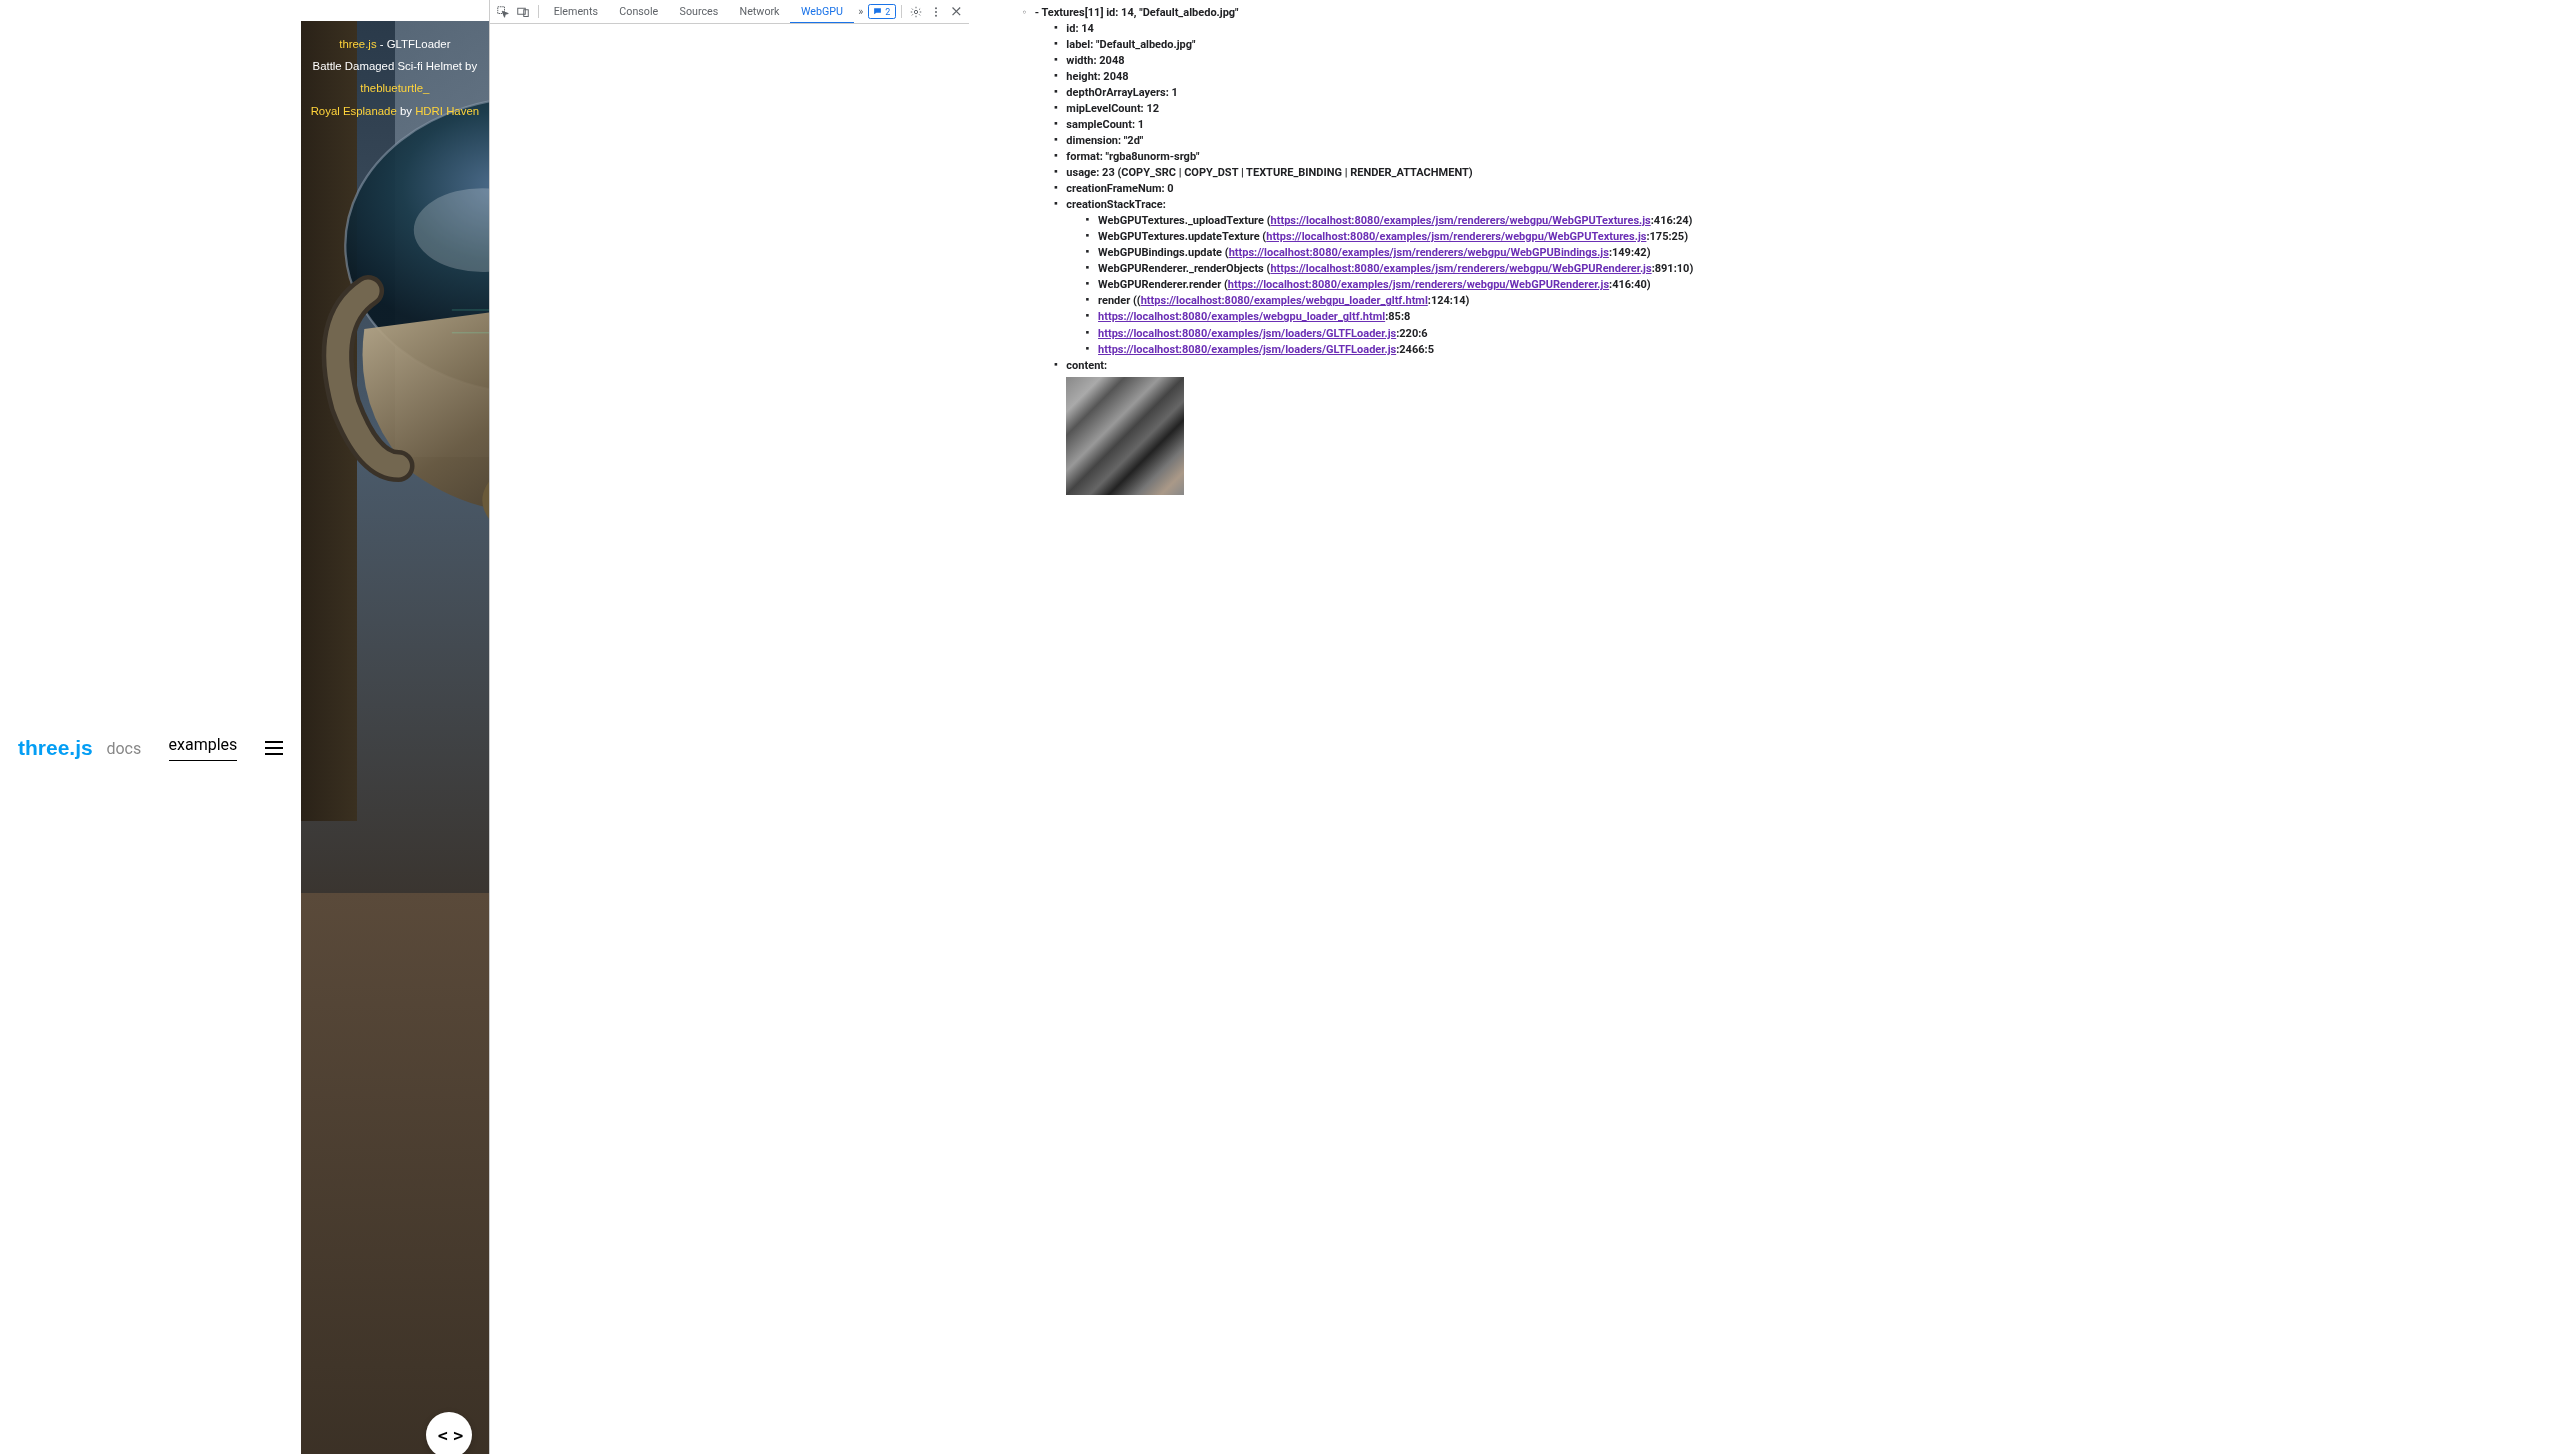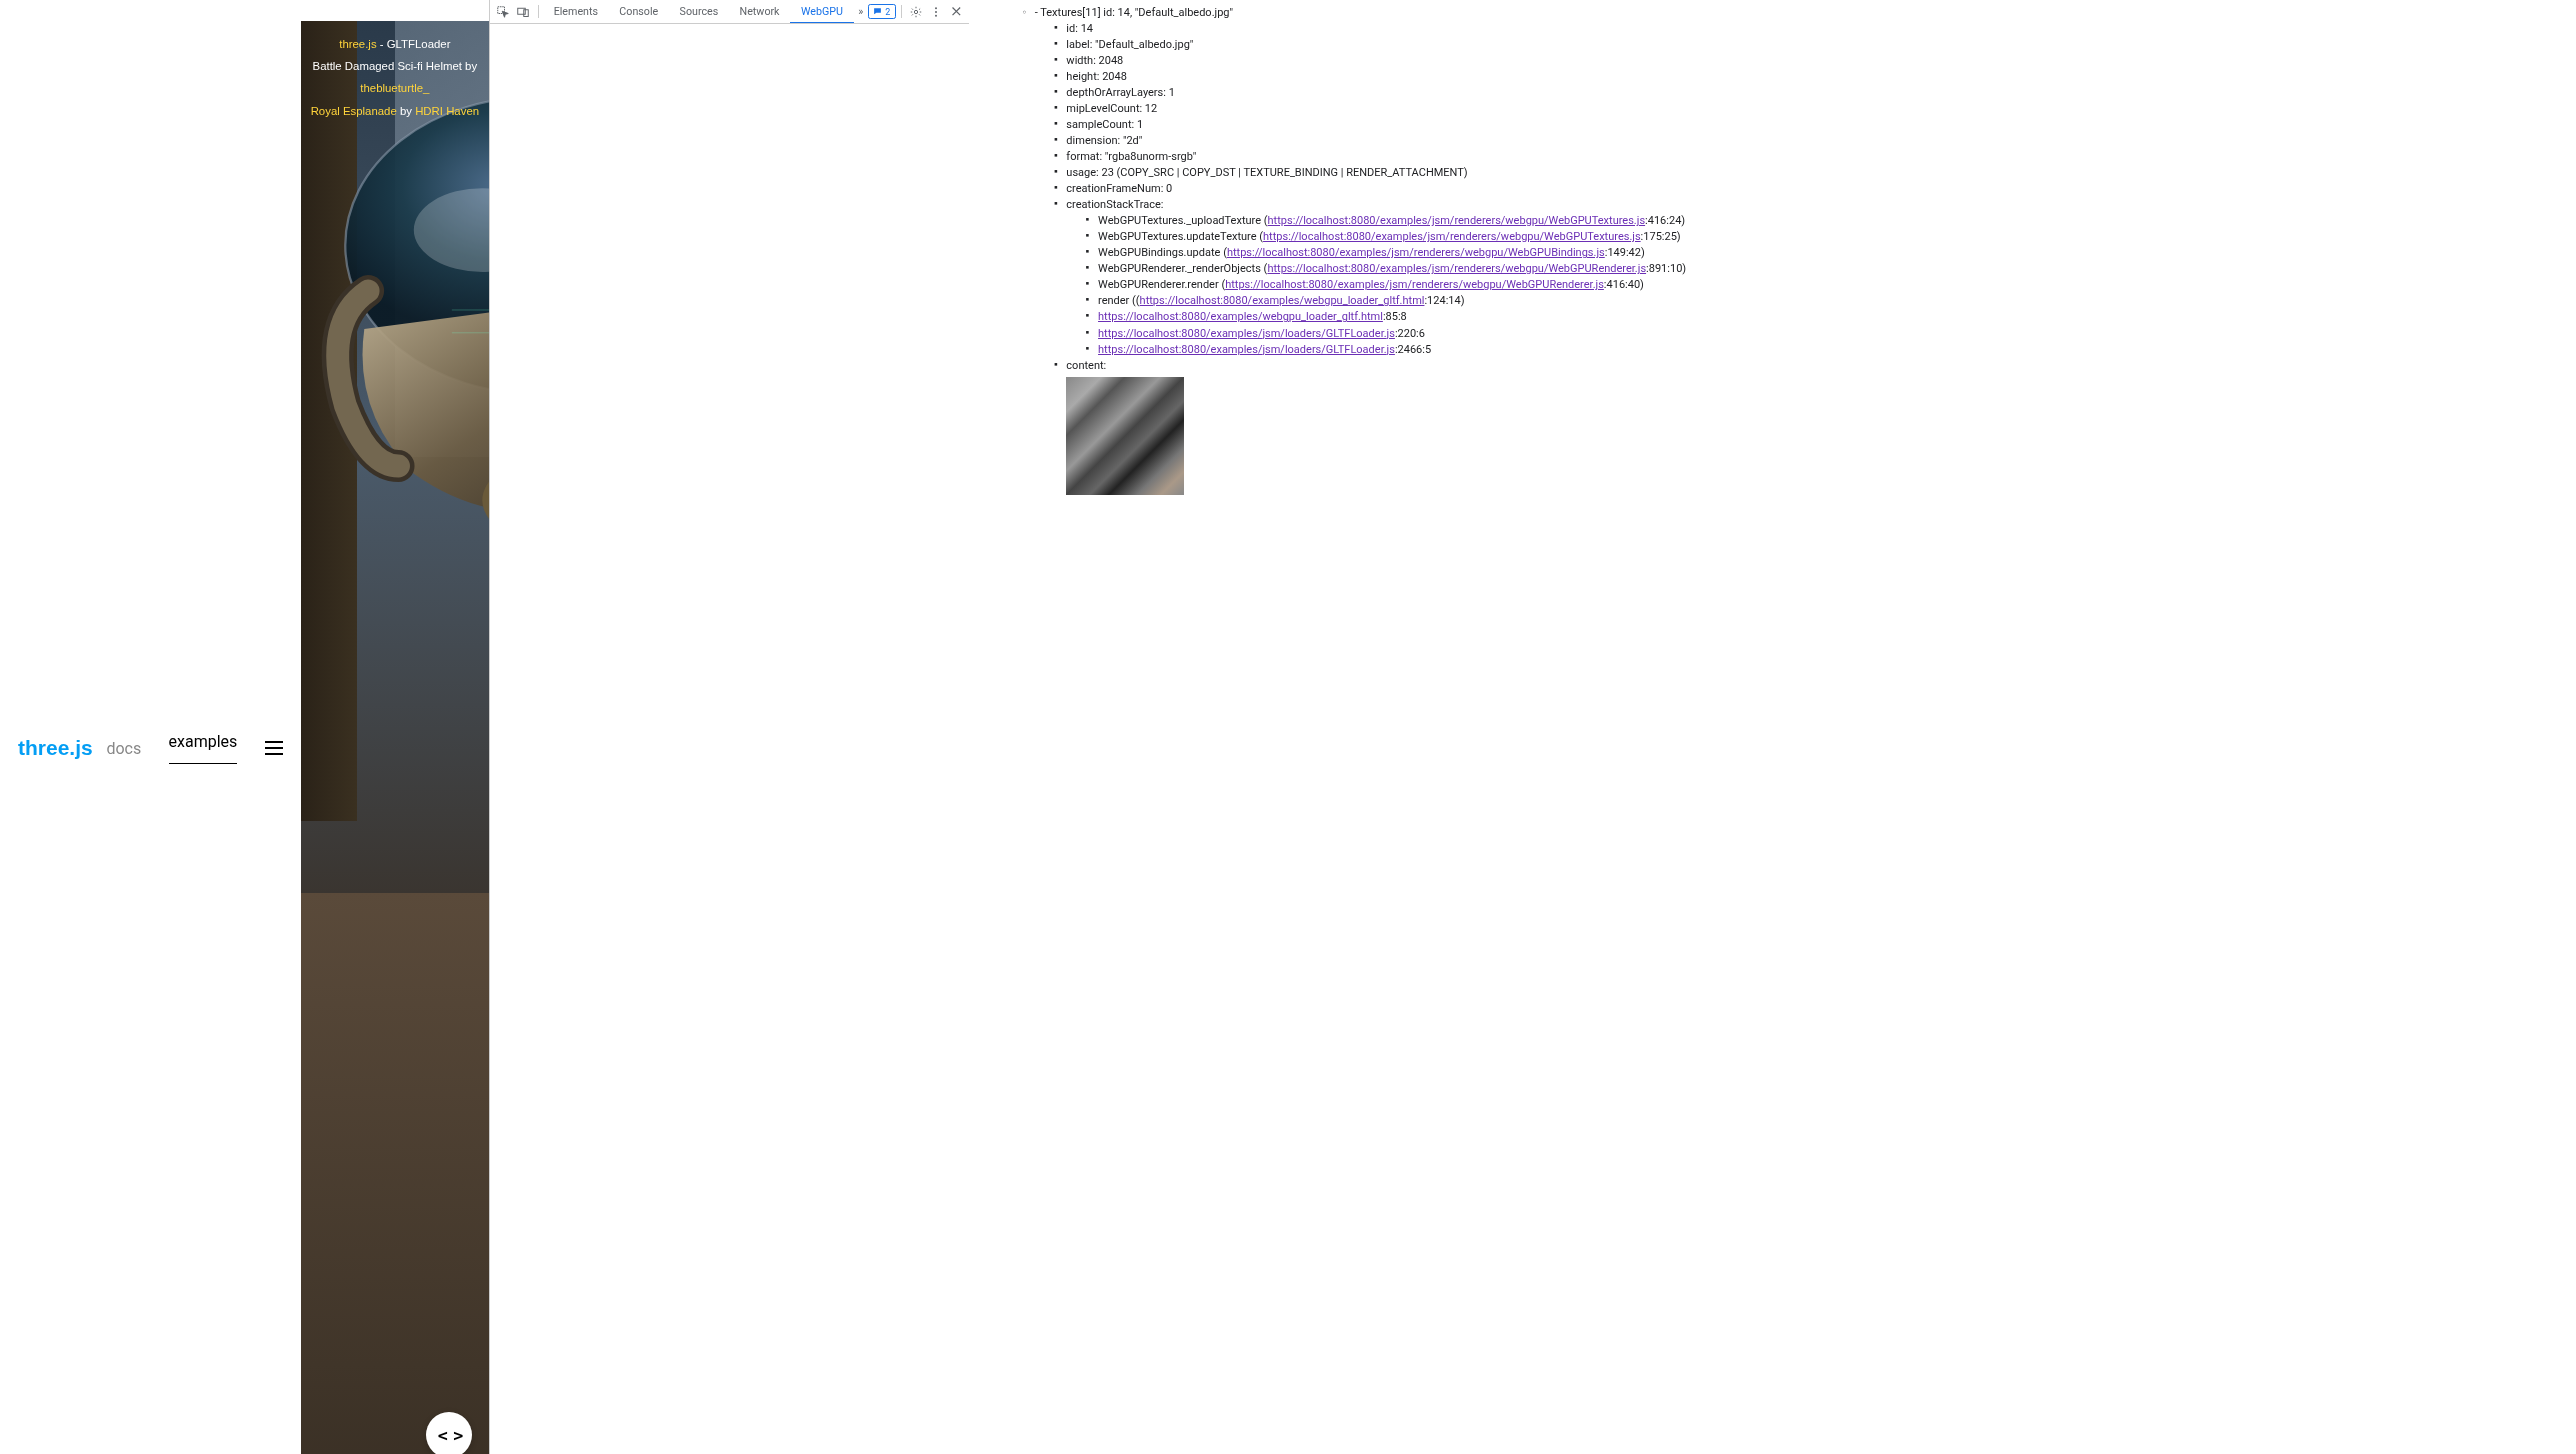--- a/index.html
+++ b/index.html
@@ -4,21 +4,21 @@
   <style>
     * { margin: 0; padding: 0; box-sizing: border-box; }
     body { font-family: -apple-system, BlinkMacSystemFont, "Segoe UI", Roboto, sans-serif; display: flex; height: 100vh; overflow: hidden; }
     
     
     .viewer-panel { width: 489px; height: 100%; display: flex; flex-direction: row; background: #fff; position: relative; margin-top: 21px; }
     .viewer-header { display: flex; align-items: center; padding: 13.7px 18px; background: #fff; border-bottom: 0; }
     .logo { font-size: 21px; font-weight: 700; color: #049ef4; font-family: sans-serif; }
     .nav-spacer { flex: 1; }
     .nav-link { font-size: 16px; color: #888; margin: 0 13.7px; font-weight: 400; }
-    .nav-link.active { color: #000; border-bottom: 1.5px solid #000; padding-bottom: 12px; }
+    .nav-link.active { color: #000; border-bottom: 1.5px solid #000; padding-bottom: 6px; }
     .menu-icon { width: 18px; height: 13.7px; display: flex; flex-direction: column; justify-content: space-between; margin-left: 13.7px; cursor: pointer; }
     .menu-icon span { display: block; height: 2.3px; background: #000; }
     
     .viewer-canvas { flex: 1; position: relative; background: linear-gradient(180deg, #2a3a4a 0%, #4a5a6a 30%, #3a3530 60%, #2a2520 100%); overflow: hidden; }
     .canvas-overlay { position: absolute; top: 12px; left: 0; right: 0; text-align: center; font-family: Liberation Sans, sans-serif; font-size: 11.4px; line-height: 1.95; color: #fff; z-index: 5; }
     .canvas-overlay .l1 a { color: #ffd43b; text-decoration: none; }
     .canvas-overlay .l2 a { color: #ffd43b; text-decoration: none; }
     .canvas-overlay .l3 a { color: #ffd43b; text-decoration: none; }
     
     .helmet-svg { position: absolute; top: 72px; left: -9px; width: 510px; height: 472px; }
@@ -39,21 +39,21 @@
     .toolbar-spacer { flex: 1; }
     .chevrons { padding: 0 4.6px; color: #5f6368; font-size: 10.7px; cursor: pointer; }
     .feedback-badge { border: 0.8px solid #1a73e8; color: #1a73e8; border-radius: 2.3px; padding: 1.5px 4.6px; font-size: 9px; display: flex; align-items: center; gap: 3px; cursor: pointer; }
     .feedback-badge svg { width: 9px; height: 9px; }
     
     .devtools-content { flex: 1; overflow: auto; padding: 4.6px 9px 9px 9px; font-size: 11px; line-height: 1.46; color: #202124; }
     ul { list-style: none; }
     ul.level-tex { margin-left: 46px; }
     ul.level-props { margin-left: 21px; }
     ul.level-stack { margin-left: 21px; }
-    li { position: relative; padding-left: 10.7px; }
+    li { position: relative; padding-left: 10.7px; font-weight: bold; }
     li::before { position: absolute; left: -1.5px; }
     .circ::before { content: "○"; font-size: 6px; top: 3.8px; }
     .sq::before { content: "■"; font-size: 5.3px; top: 3px; }
     a.link { color: #6b2fb5; text-decoration: underline; }
     .content-thumb { width: 118px; height: 118px; margin-top: 3px; margin-left: 0; background: linear-gradient(135deg, #888 0%, #aaa 15%, #555 25%, #999 40%, #444 50%, #666 60%, #222 68%, #777 80%, #a98 90%, #888 100%); image-rendering: pixelated; }
   </style>
 </head>
 <body>
 
 <div class="viewer-panel">

